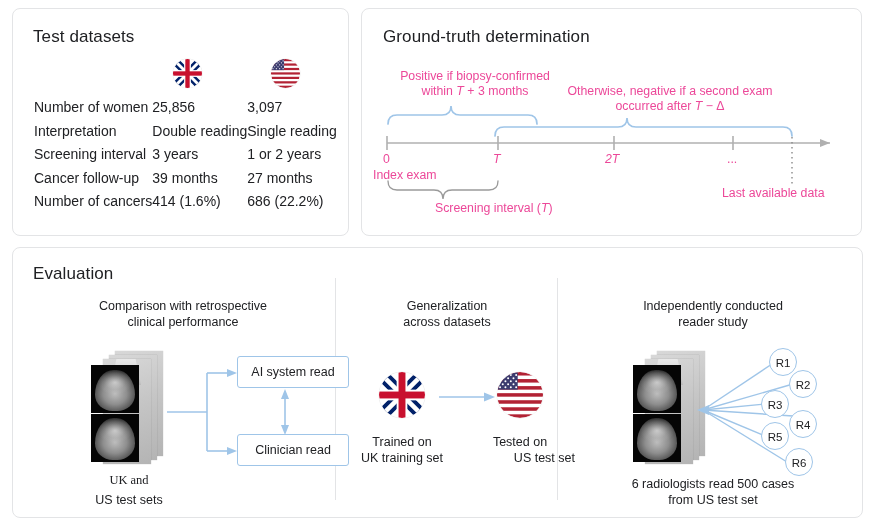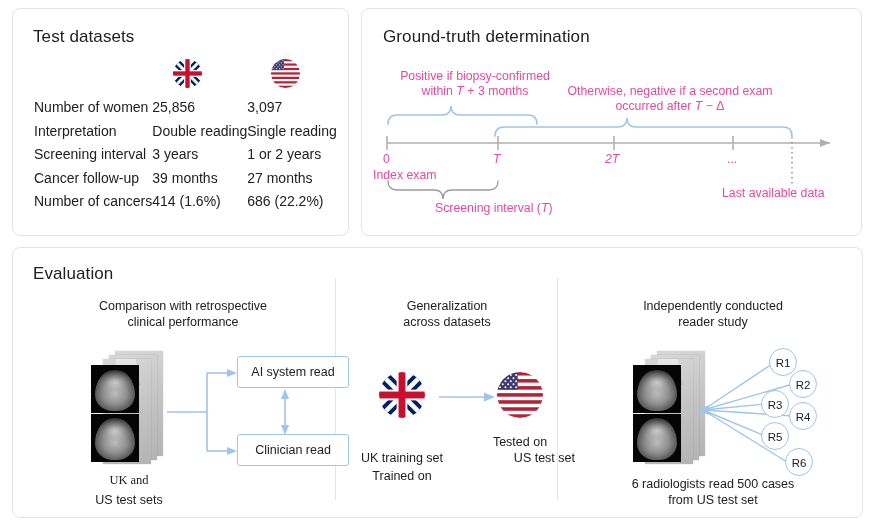--- a/index.html
+++ b/index.html
@@ -442,21 +442,21 @@
               <circle cx="4" cy="20" r="1.3"></circle>
                 <circle cx="11" cy="20" r="1.3"></circle>
                 <circle cx="18" cy="20" r="1.3"></circle>
                 <circle cx="25" cy="20" r="1.3"></circle>
             </g>
           </g>
         </svg>
       </span>
     </div>
 
-    <div class="eval-caption" style="left:329px; top:186px; width:120px;margin-top:34px;">Trained on</div>
+    <div class="eval-caption" style="left:329px; top:186px; width:120px;">Trained on</div>
     <div class="eval-caption" style="left:329px; top:202px; width:120px;">UK training set</div>
     <div class="eval-caption" style="left:452px; top:186px; width:110px;">Tested on</div>
     <div class="eval-caption" style="left:452px; top:202px; width:110px;text-align:right;">US test set</div>
 
     <div class="eval-col-title" style="left:584px; top:50px; width:232px;">Independently conducted</div>
     <div class="eval-col-title" style="left:584px; top:66px; width:232px;">reader study</div>
 
     <div class="mammo-stack" style="left:620px; top:103px; width:76px; height:115px;">
       <div class="mammo-sheet" style="left:24px; top:0px;  width:48px; height:105px;"></div>
       <div class="mammo-sheet" style="left:18px; top:4px;  width:48px; height:105px;"></div>
@@ -479,20 +479,20 @@
         <line x1="14" y1="62" x2="104" y2="68"></line>
         <line x1="14" y1="62" x2="76" y2="88"></line>
         <line x1="14" y1="62" x2="98" y2="114"></line>
       </g>
       <path d="M8,62 L20,57 L20,67 Z" fill="#9fc5e8"></path>
     </svg>
 
     <div class="reader-label" style="left:756px; top:100px;">R1</div>
     <div class="reader-label" style="left:776px; top:122px;">R2</div>
     <div class="reader-label" style="left:748px; top:142px;">R3</div>
-    <div class="reader-label" style="left:776px; top:154px;">R4</div>
+    <div class="reader-label" style="left:776px; top:162px;">R4</div>
     <div class="reader-label" style="left:748px; top:174px;">R5</div>
     <div class="reader-label" style="left:772px; top:200px;">R6</div>
 
     <div class="eval-caption" style="left:580px; top:228px; width:240px;">6 radiologists read 500 cases</div>
     <div class="eval-caption" style="left:580px; top:244px; width:240px;">from US test set</div>
   </div>
 </div>
 
 </body></html>

